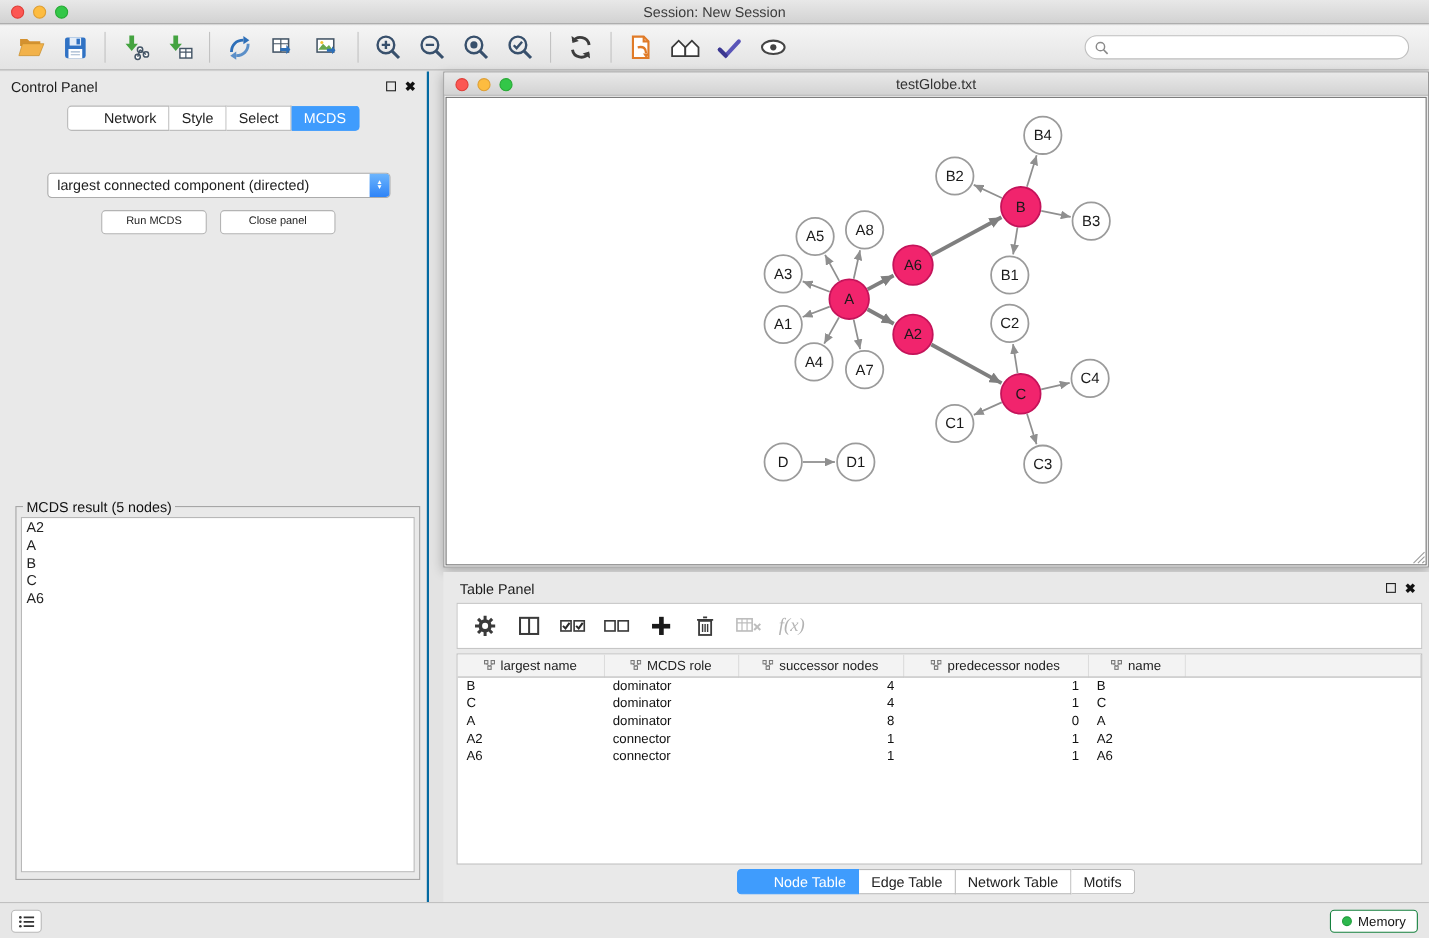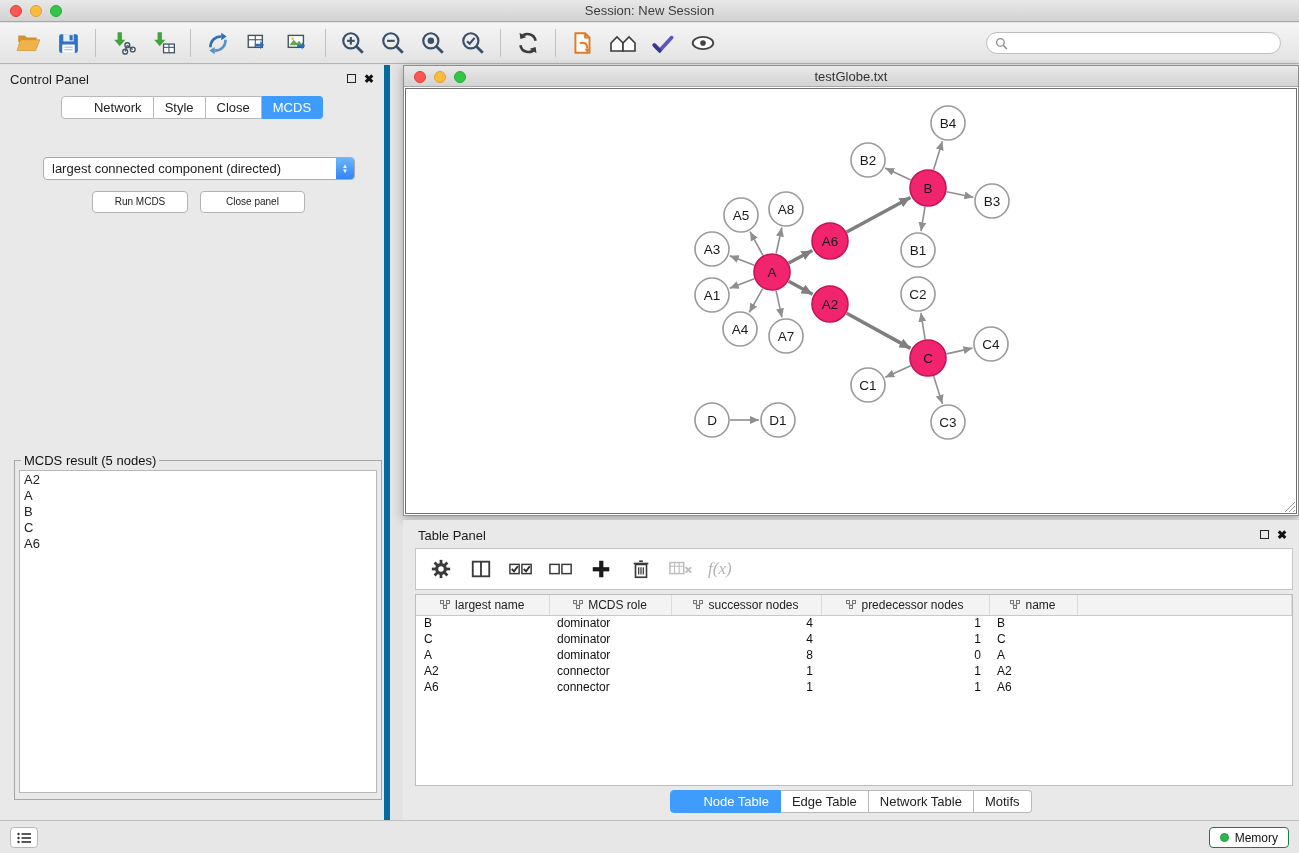--- a/index.html
+++ b/index.html
@@ -37,21 +37,21 @@
   .tb-sep { width:1px; height:28px; background:#c2c2c2; margin:0 7px; }
   .search {
     margin-left:auto; margin-right:10px; width:295px; height:22px;
     border:1px solid #bfbfbf; border-radius:12px; background:#fff;
     display:flex; align-items:center; padding:0 8px; gap:5px;
   }
   .search input { border:none; outline:none; flex:1; font-size:13px; font-family:"Liberation Sans",sans-serif; background:transparent; }
   
   .control-panel {
     position:absolute; left:0; top:65px; width:390px; height:755px;
-    background:#e9e9e9; border-right:6px solid #0369a1;
+    background:#e9e9e9; border-right:2px solid #0369a1;
   }
   .panel-header { position:relative; height:28px; }
   .panel-title { position:absolute; left:10px; top:7px; font-size:13px; color:#1c1c1c; }
   .panel-ctrl { position:absolute; top:7px; font-size:12px; color:#111; cursor:default; }
   .float-box { width:9px; height:9px; border:1.5px solid #222; display:inline-block; }
   .cp-tabs { position:absolute; left:0; right:0; top:31px; text-align:center; }
   .seg-tab {
     display:inline-block; padding:3px 11px; font-size:13px; background:#fff;
     border:1px solid #b9b9b9; border-left:none; vertical-align:middle; cursor:default;
   }
@@ -292,21 +292,21 @@
     <input type="text" placeholder="" style="">
   </div>
 </div>
 
 <div class="control-panel">
   <div class="panel-header">
     <span class="panel-title">Control Panel</span>
     <span class="panel-ctrl" style="right:28px;"><span class="float-box"></span></span>
     <span class="panel-ctrl" style="right:10px; font-weight:bold;">✖</span>
   </div>
-  <div class="cp-tabs"><span class="seg-tab">Network</span><span class="seg-tab">Style</span><span class="seg-tab">Close</span><span class="seg-tab selected">MCDS</span></div>
+  <div class="cp-tabs"><span class="seg-tab">Network</span><span class="seg-tab">Style</span><span class="seg-tab">Select</span><span class="seg-tab selected">MCDS</span></div>
   <div class="dropdown">
     <span>largest connected component (directed)</span>
     <span class="stepper">
         <span>▲</span>
         <span>▼</span>
       </span>
   </div>
   <div class="btn run-btn">Run MCDS</div>
   <div class="btn closep-btn">Close panel</div>
   <fieldset class="mcds-fieldset">

